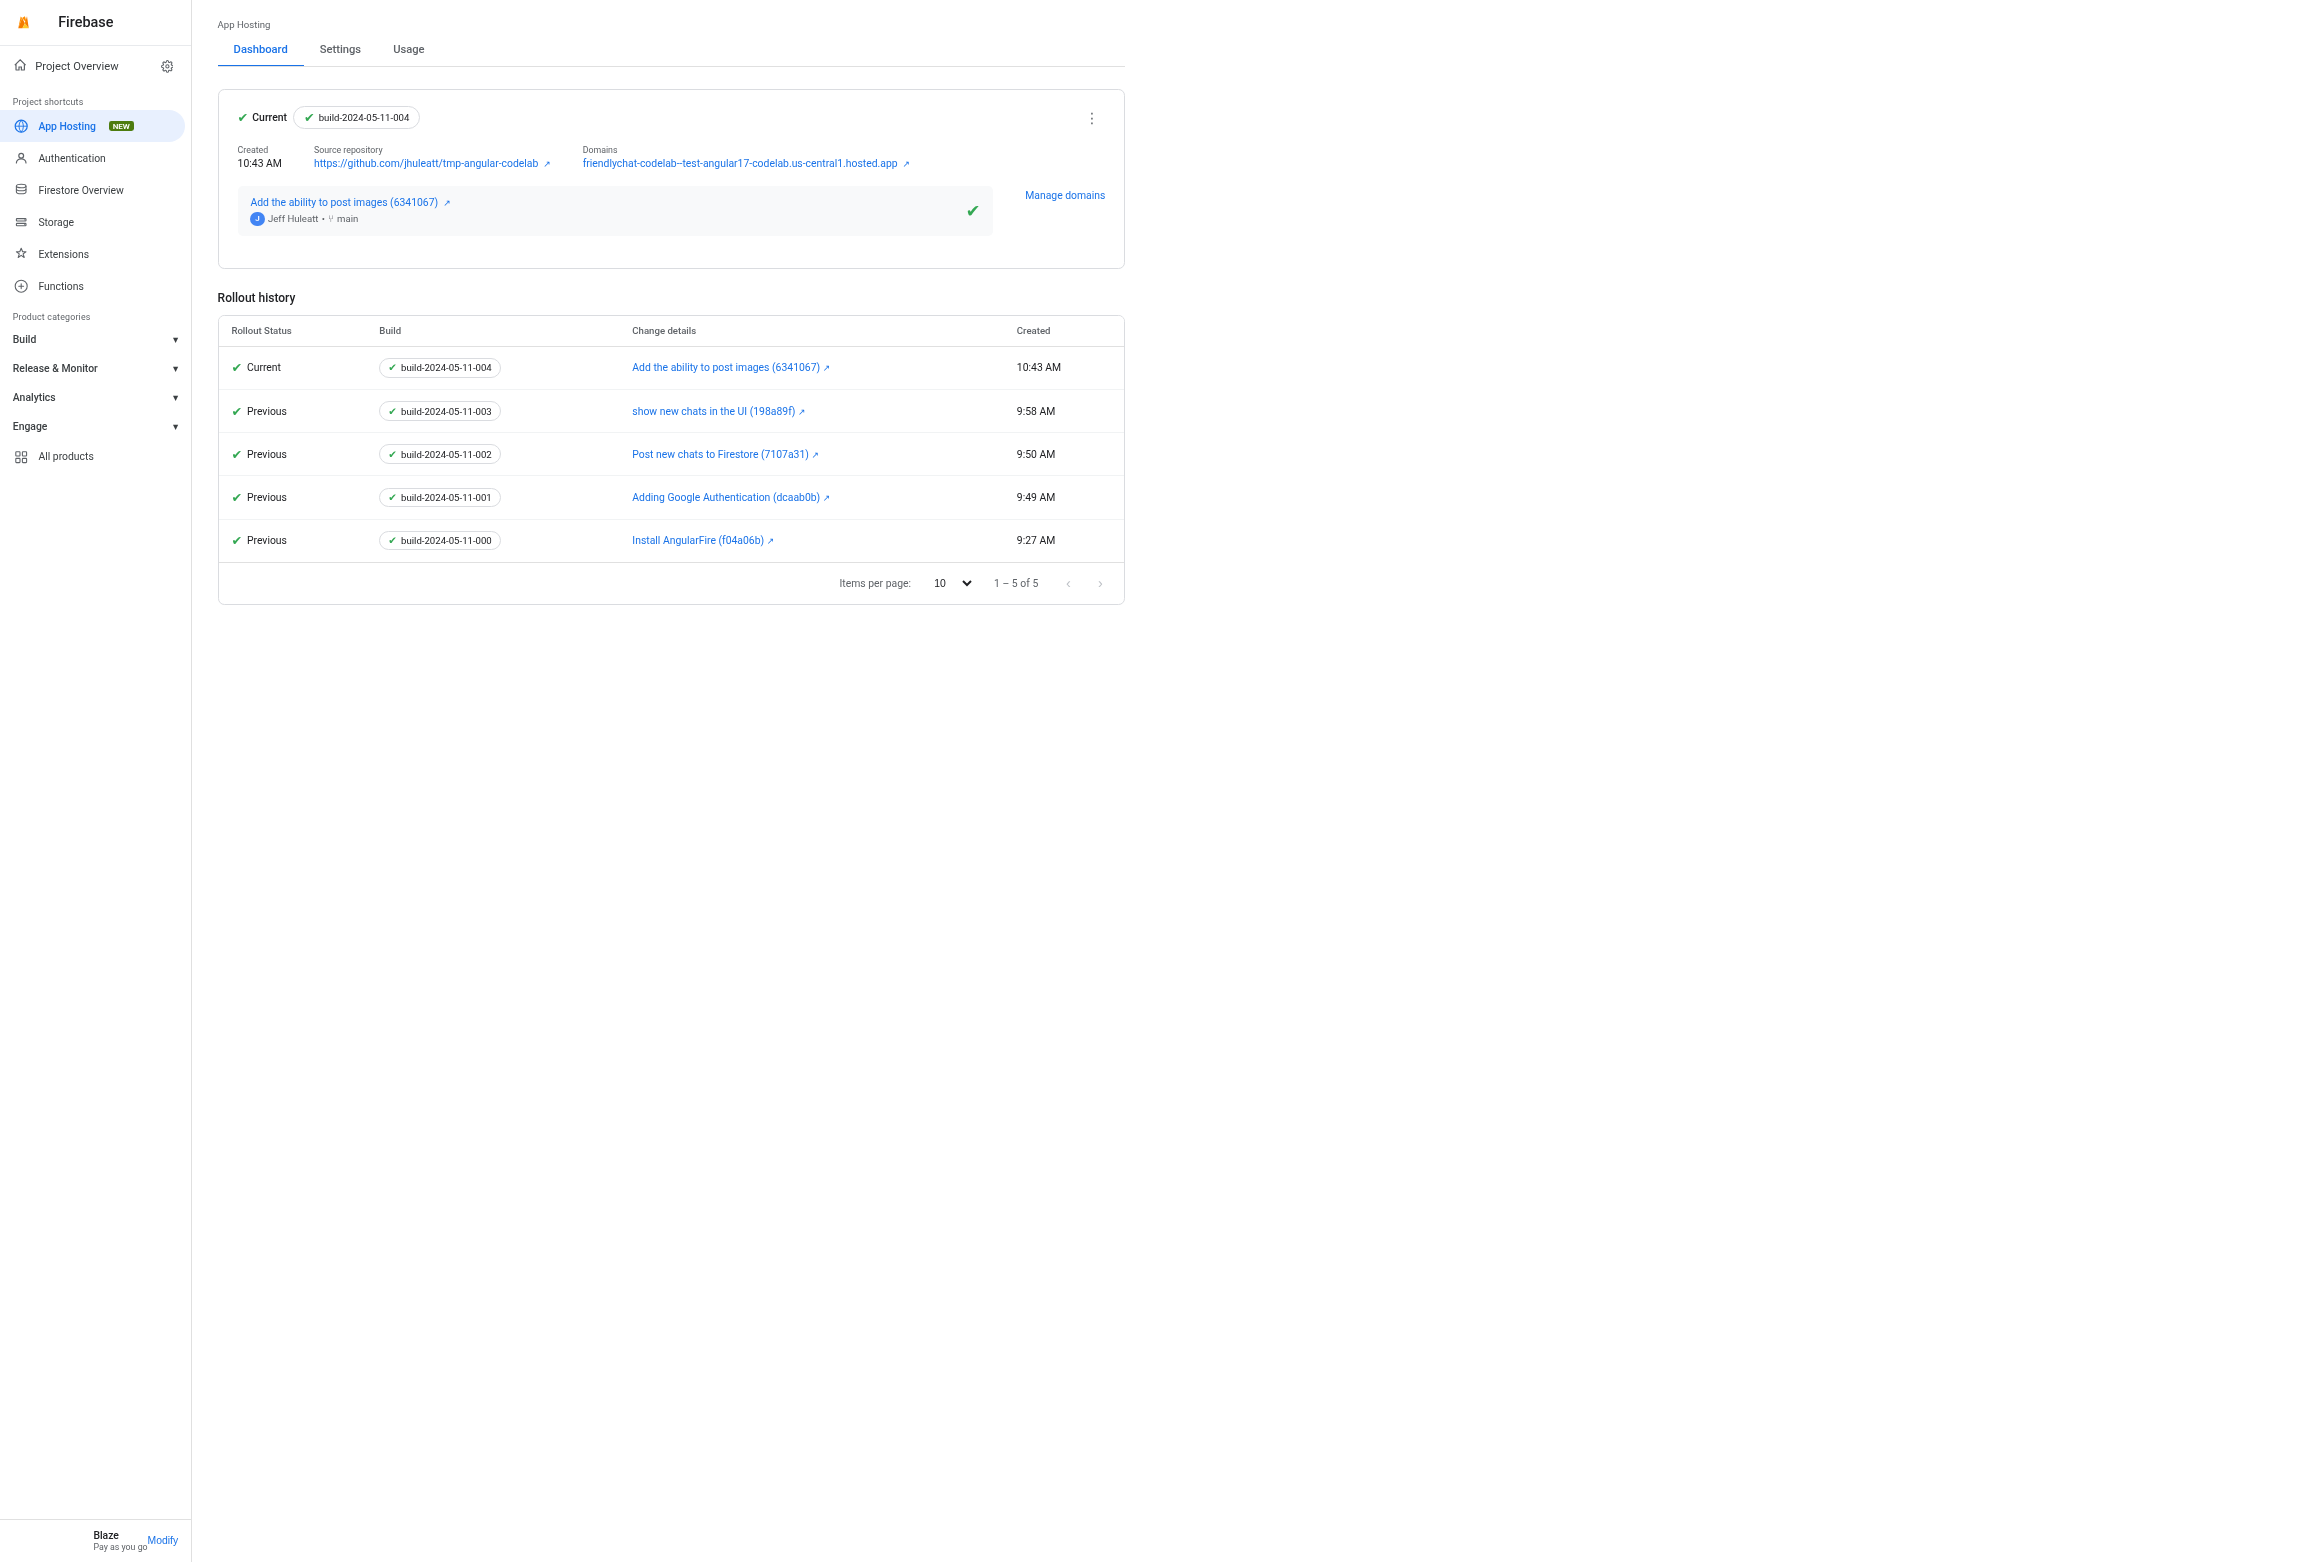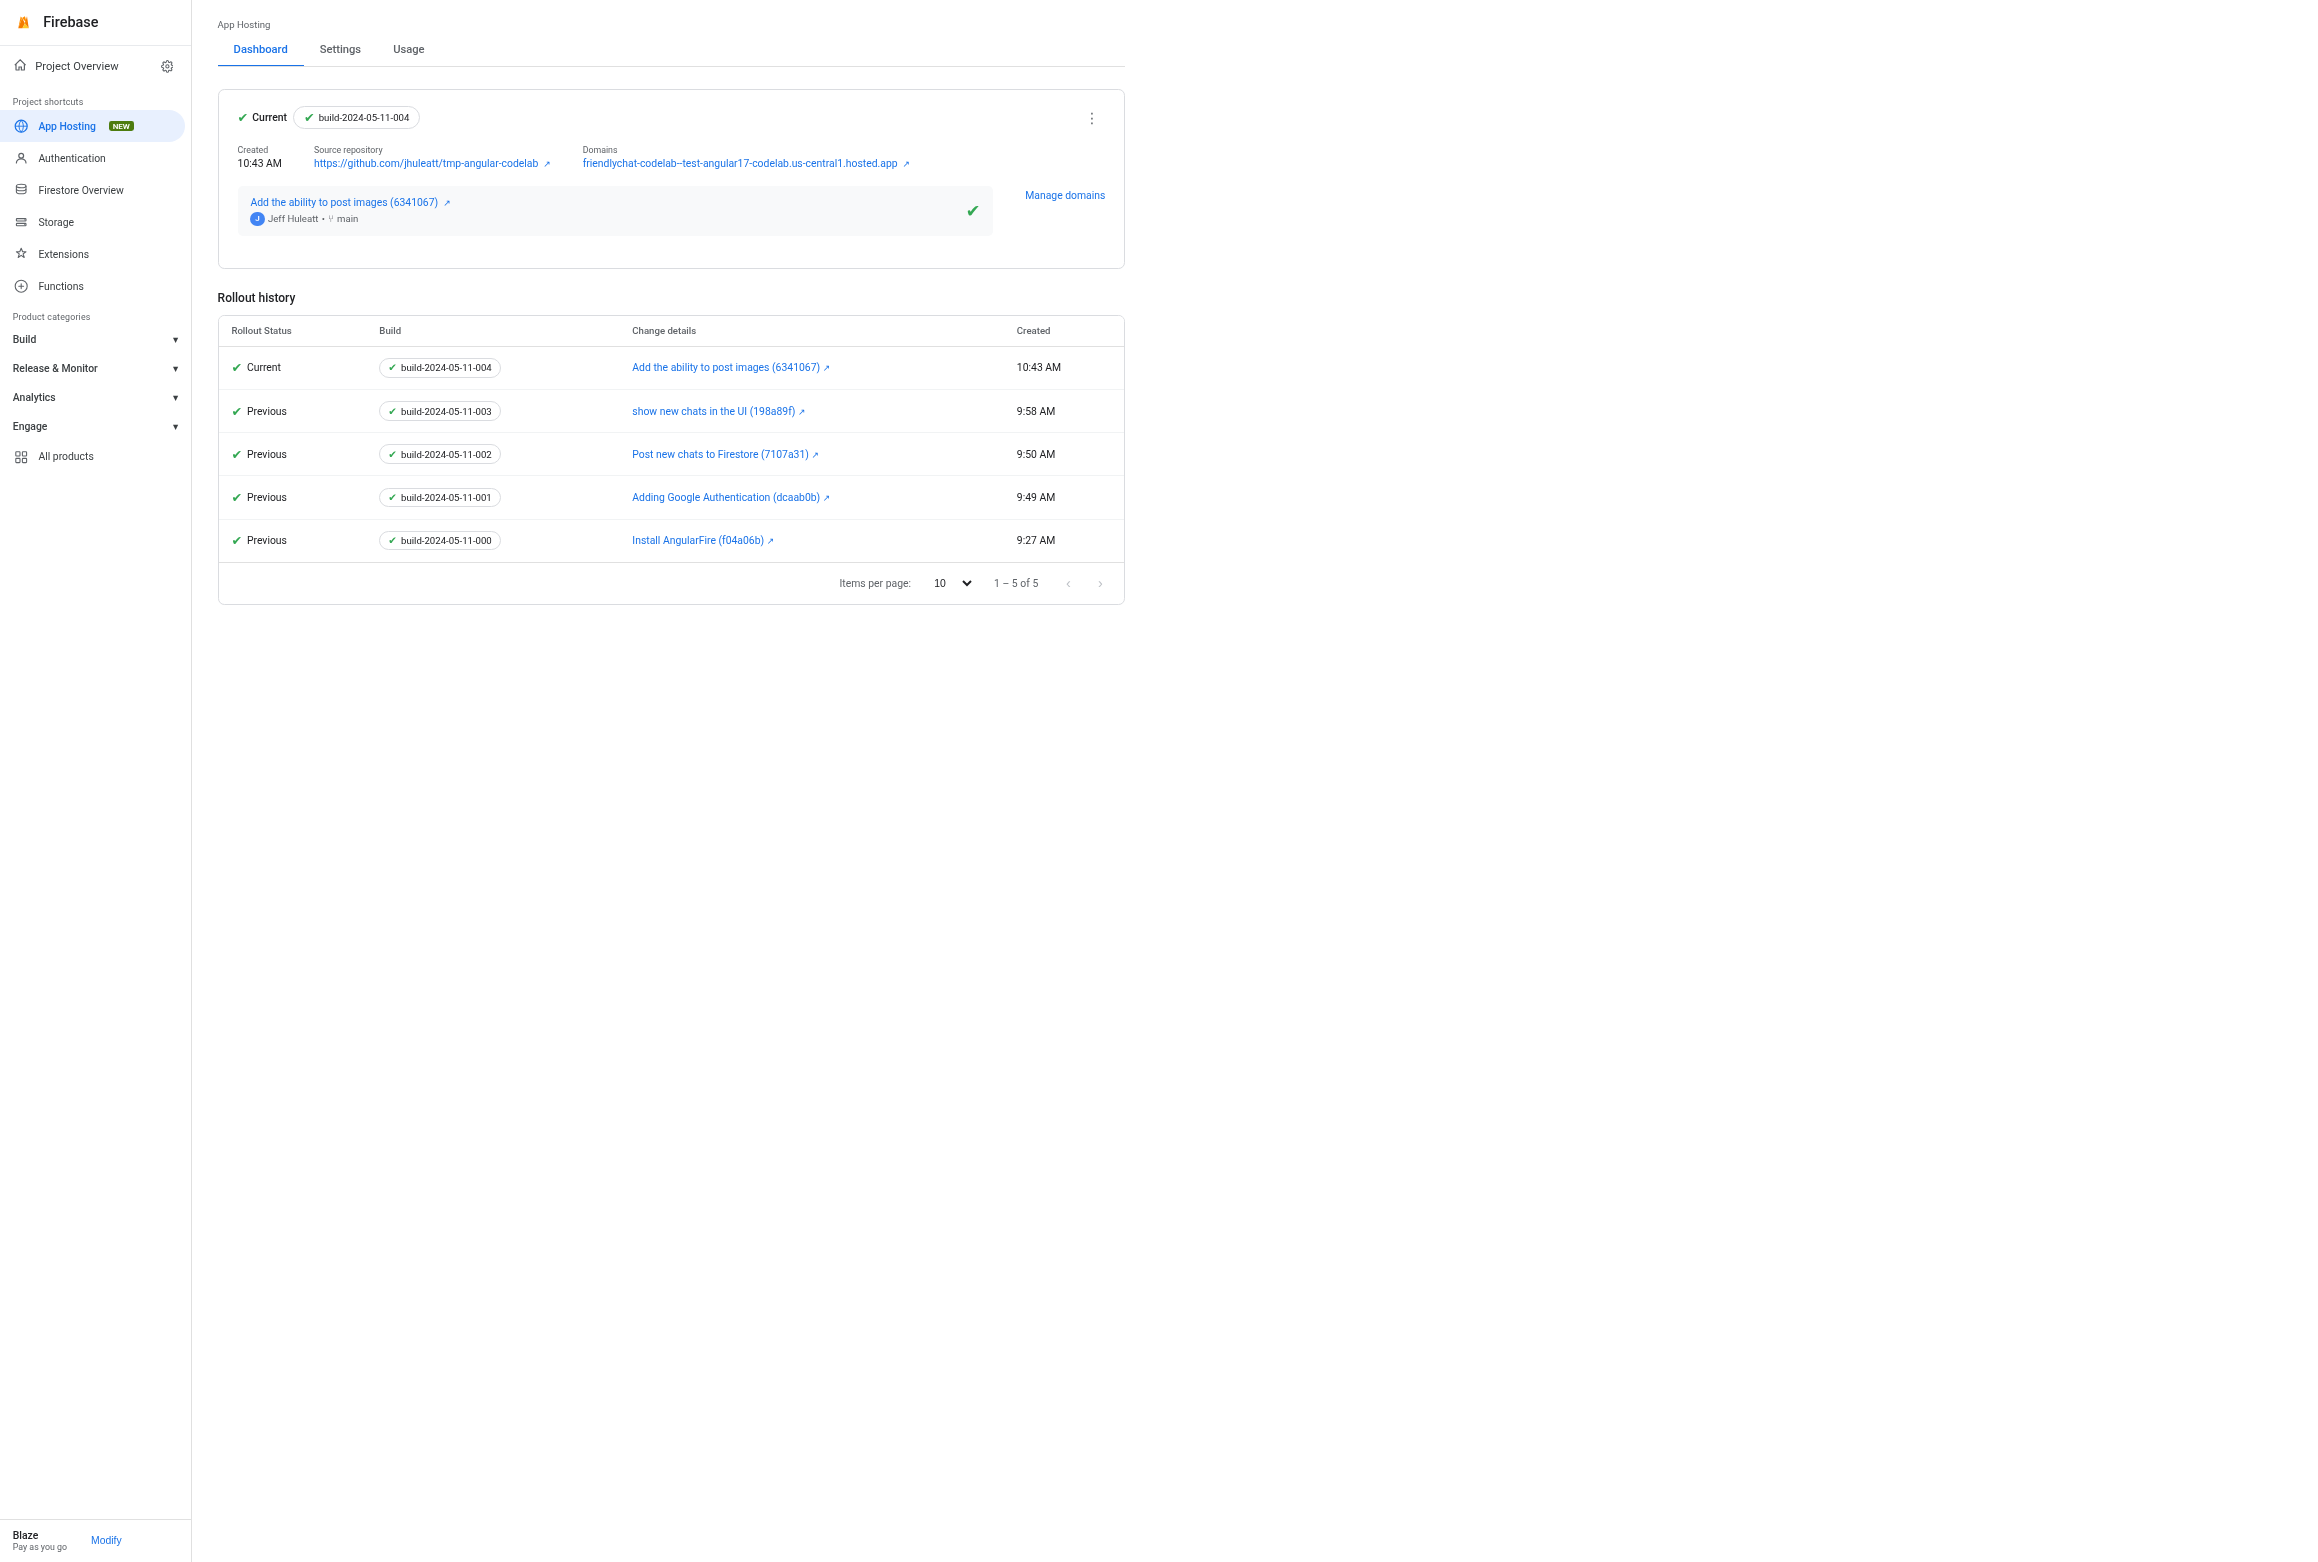--- a/index.html
+++ b/index.html
@@ -13,21 +13,21 @@
       border-right: 0.8px solid #e0e0e0;
       display: flex;
       flex-direction: column;
       height: 100vh;
       overflow-y: auto;
     }
     .sidebar-header {
       display: flex;
       align-items: center;
       padding: 11.2px 12.8px;
-      gap: 8px;
+      gap: 23px;
       border-bottom: 0.8px solid #e8eaed;
     }
     .firebase-logo {
       width: 22.4px;
       height: 22.4px;
     }
     .sidebar-header-title {
       font-size: 14.4px;
       font-weight: 500;
       color: #202124;
@@ -104,23 +104,22 @@
       justify-content: space-between;
       font-size: 10.4px;
       color: #3c4043;
       font-weight: 500;
     }
     .sidebar-bottom {
       margin-top: auto;
       border-top: 0.8px solid #e0e0e0;
       padding: 9.6px 12.8px;
       display: flex;
-      justify-content: flex-start;
-      align-items: center;
-      gap: 24px;
+      justify-content: flex-end;
+      align-items: center;
     }
     .blaze-info { font-size: 10.4px; }
     .blaze-title { font-weight: 500; color: #202124; }
     .blaze-sub { font-size: 8.8px; color: #5f6368; }
     .modify-btn {
       font-size: 10.4px;
       color: #1a73e8;
       cursor: pointer;
       font-weight: 500;
       background: none;

